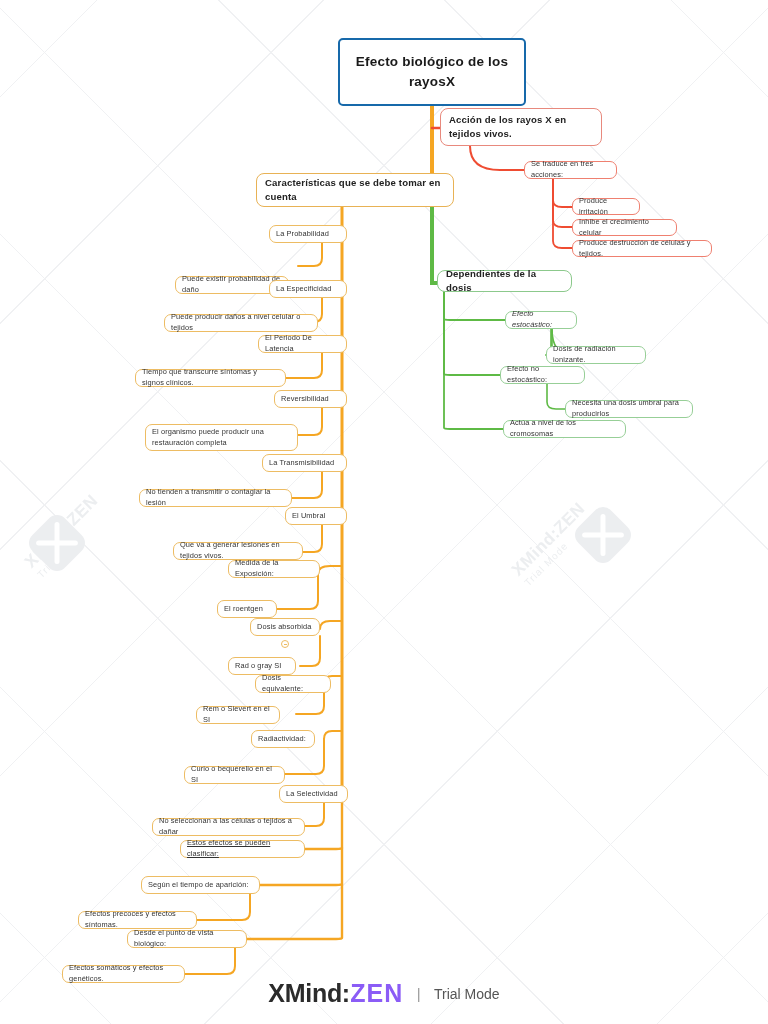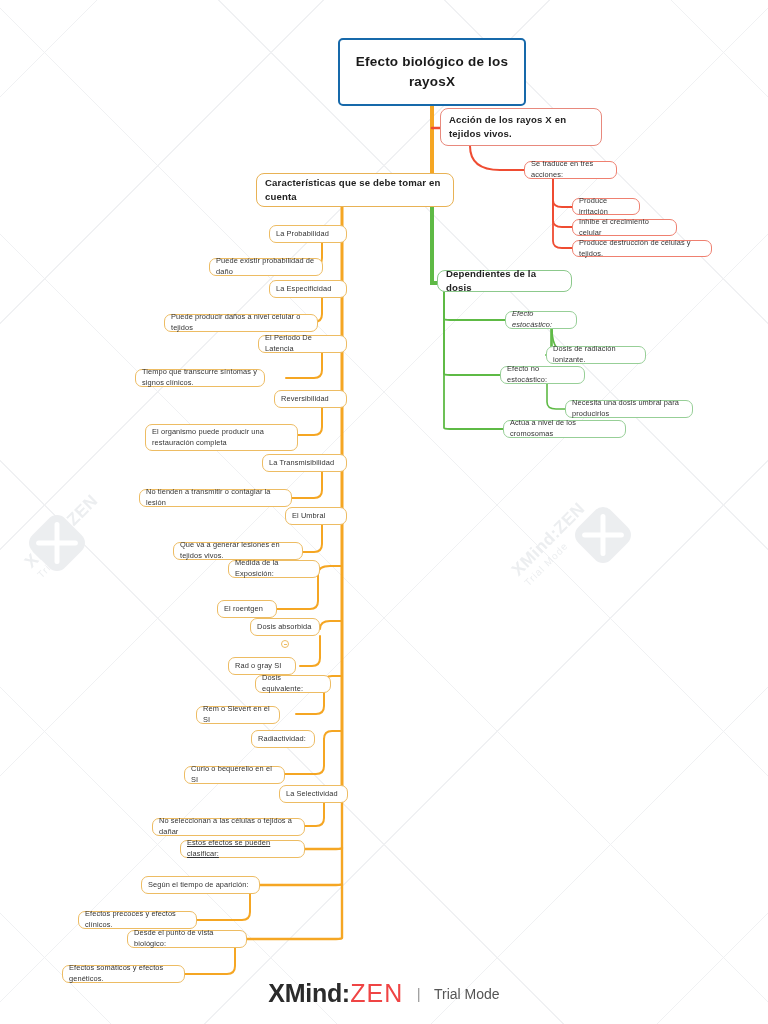--- a/index.html
+++ b/index.html
@@ -108,21 +108,21 @@
   }
 
   
   #footer{
     position:absolute;left:0;bottom:16px;width:768px;
     text-align:center;
     white-space:nowrap;
   }
   #footer .xm{font-size:25px;font-weight:bold;color:#2b2b2b;letter-spacing:-.3px;vertical-align:middle;}
   #footer .colon{font-size:25px;font-weight:bold;color:#2b2b2b;vertical-align:middle;}
-  #footer .zen{font-size:25px;font-weight:400;color:#ef4444;letter-spacing:1px;vertical-align:middle;}
+  #footer .zen{font-size:25px;font-weight:700;color:#8b5cf6;letter-spacing:1px;vertical-align:middle;}
   #footer .bar{font-size:15px;color:#9a9a9a;margin:0 9px;vertical-align:middle;}
   #footer .trial{font-size:14px;color:#555;vertical-align:middle;}
 </style>
 </head>
 <body>
 
 <div id="canvas">
 
   <div class="hatch"></div>
 
@@ -259,33 +259,33 @@
     <span class="txt">Actúa a nivel de los cromosomas</span>
   </div>
 
   <div class="node main orange" style="left:256px;top:173px;width:198px;height:34px;">
     <span class="txt">Características que se debe tomar en cuenta</span>
   </div>
 
   <div class="node sub orange" style="left:269px;top:225px;width:78px;height:18px;">
     <span class="txt">La Probabilidad</span>
   </div>
-  <div class="node sub orange" style="left:175px;top:258px;width:114px;height:18px;margin-left:34px;">
+  <div class="node sub orange" style="left:175px;top:276px;width:114px;height:18px;">
     <span class="txt">Puede existir probabilidad de daño</span>
   </div>
   <div class="node sub orange" style="left:269px;top:280px;width:78px;height:18px;">
     <span class="txt">La Especificidad</span>
   </div>
   <div class="node sub orange" style="left:144px;top:314px;width:154px;height:18px;margin-left:20px;">
     <span class="txt">Puede producir daños a nivel celular o tejidos</span>
   </div>
   <div class="node sub orange" style="left:258px;top:335px;width:89px;height:18px;">
     <span class="txt">El Periodo De Latencia</span>
   </div>
-  <div class="node sub orange" style="left:135px;top:369px;width:130px;height:18px;">
+  <div class="node sub orange" style="left:135px;top:369px;width:151px;height:18px;">
     <span class="txt">Tiempo que transcurre síntomas y signos clínicos.</span>
   </div>
   <div class="node sub orange" style="left:274px;top:390px;width:73px;height:18px;">
     <span class="txt">Reversibilidad</span>
   </div>
   <div class="node sub orange" style="left:145px;top:424px;width:153px;height:27px;">
     <span class="txt">El organismo puede producir una restauración completa</span>
   </div>
   <div class="node sub orange" style="left:262px;top:454px;width:85px;height:18px;">
     <span class="txt">La Transmisibilidad</span>
@@ -330,21 +330,21 @@
   <div class="node sub orange" style="left:152px;top:818px;width:153px;height:18px;">
     <span class="txt">No seleccionan a las células o tejidos a dañar</span>
   </div>
   <div class="node sub orange" style="left:180px;top:840px;width:125px;height:18px;text-decoration:underline;">
     <span class="txt">Estos efectos se pueden clasificar:</span>
   </div>
   <div class="node sub orange" style="left:141px;top:876px;width:119px;height:18px;">
     <span class="txt">Según el tiempo de aparición:</span>
   </div>
   <div class="node sub orange" style="left:78px;top:911px;width:119px;height:18px;">
-    <span class="txt">Efectos precoces y efectos clínicos.</span>
+    <span class="txt">Efectos precoces y efectos síntomas.</span>
   </div>
   <div class="node sub orange" style="left:127px;top:930px;width:120px;height:18px;">
     <span class="txt">Desde el punto de vista biológico:</span>
   </div>
   <div class="node sub orange" style="left:62px;top:965px;width:123px;height:18px;">
     <span class="txt">Efectos somáticos y efectos genéticos.</span>
   </div>
 
   <div id="footer">
     <span class="xm">XMind</span><span class="colon">:</span><span class="zen">ZEN</span>

